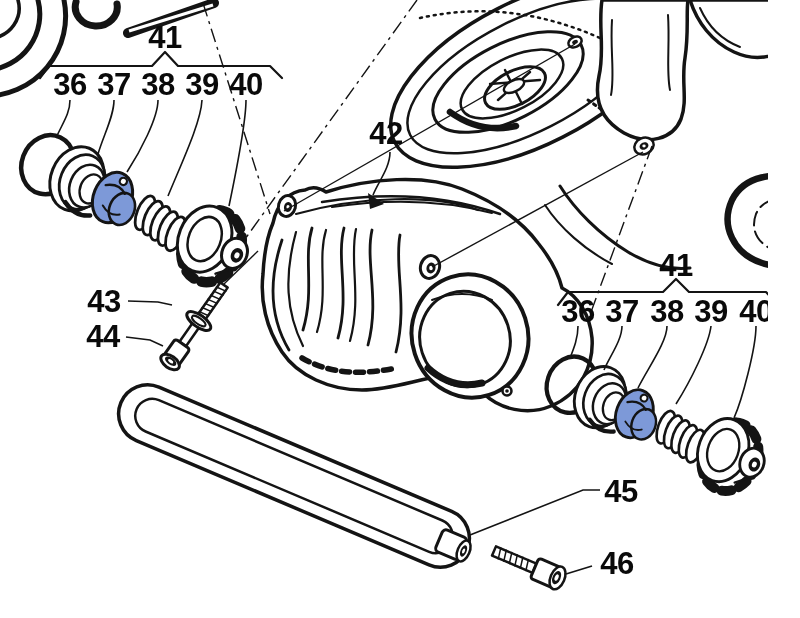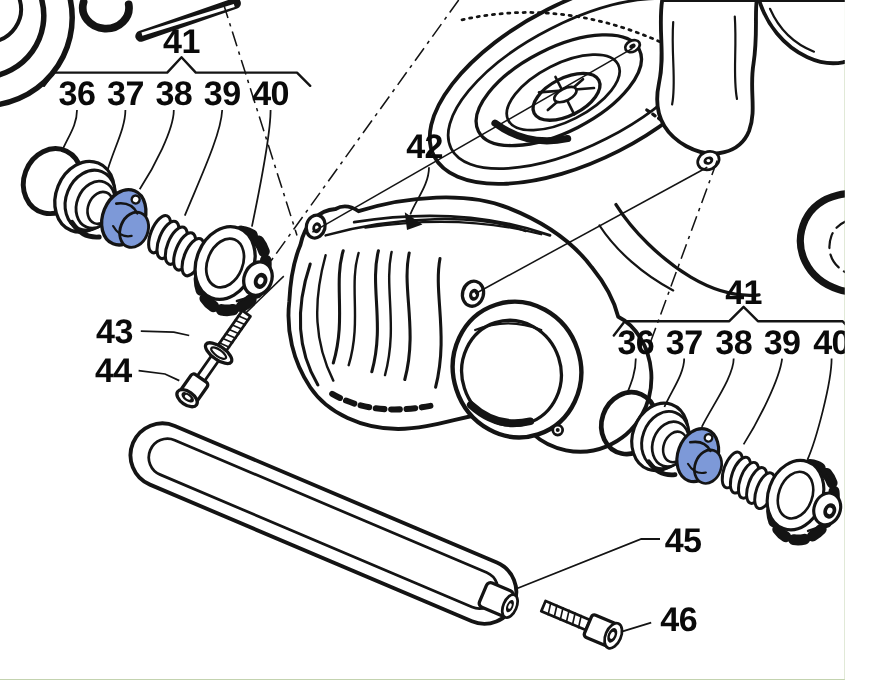--- a/index.html
+++ b/index.html
@@ -1,16 +1,16 @@
 <!DOCTYPE html>
 <html><head>
 <meta charset="utf-8">
 <style>
   html,body{margin:0;padding:0;background:#fff;}
-  .stage{position:relative;width:768px;height:618px;background:#4d7c0f;overflow:hidden;
+  .stage{position:relative;width:768px;height:618px;background:#ef4444;overflow:hidden;
          font-family:"Liberation Sans",sans-serif;}
   svg{position:absolute;left:0;top:0;}
   .ln{stroke:#141414;fill:none;stroke-linecap:round;stroke-linejoin:round;}
   .fw{stroke:#141414;fill:#ffffff;stroke-linecap:round;stroke-linejoin:round;}
   .dk{fill:#141414;stroke:none;}
   .hl{fill:#7d99d8;stroke:#141414;stroke-linejoin:round;}
   .thin{stroke:#141414;stroke-width:1.4;fill:none;}
   .leader{stroke:#141414;stroke-width:1.6;fill:none;}
   .dashdot{stroke:#141414;stroke-width:1.4;fill:none;stroke-dasharray:14 5 3 5;}
   text.callout{fill:#0a0a0a;font-weight:700;font-size:31px;letter-spacing:-0.5px;

